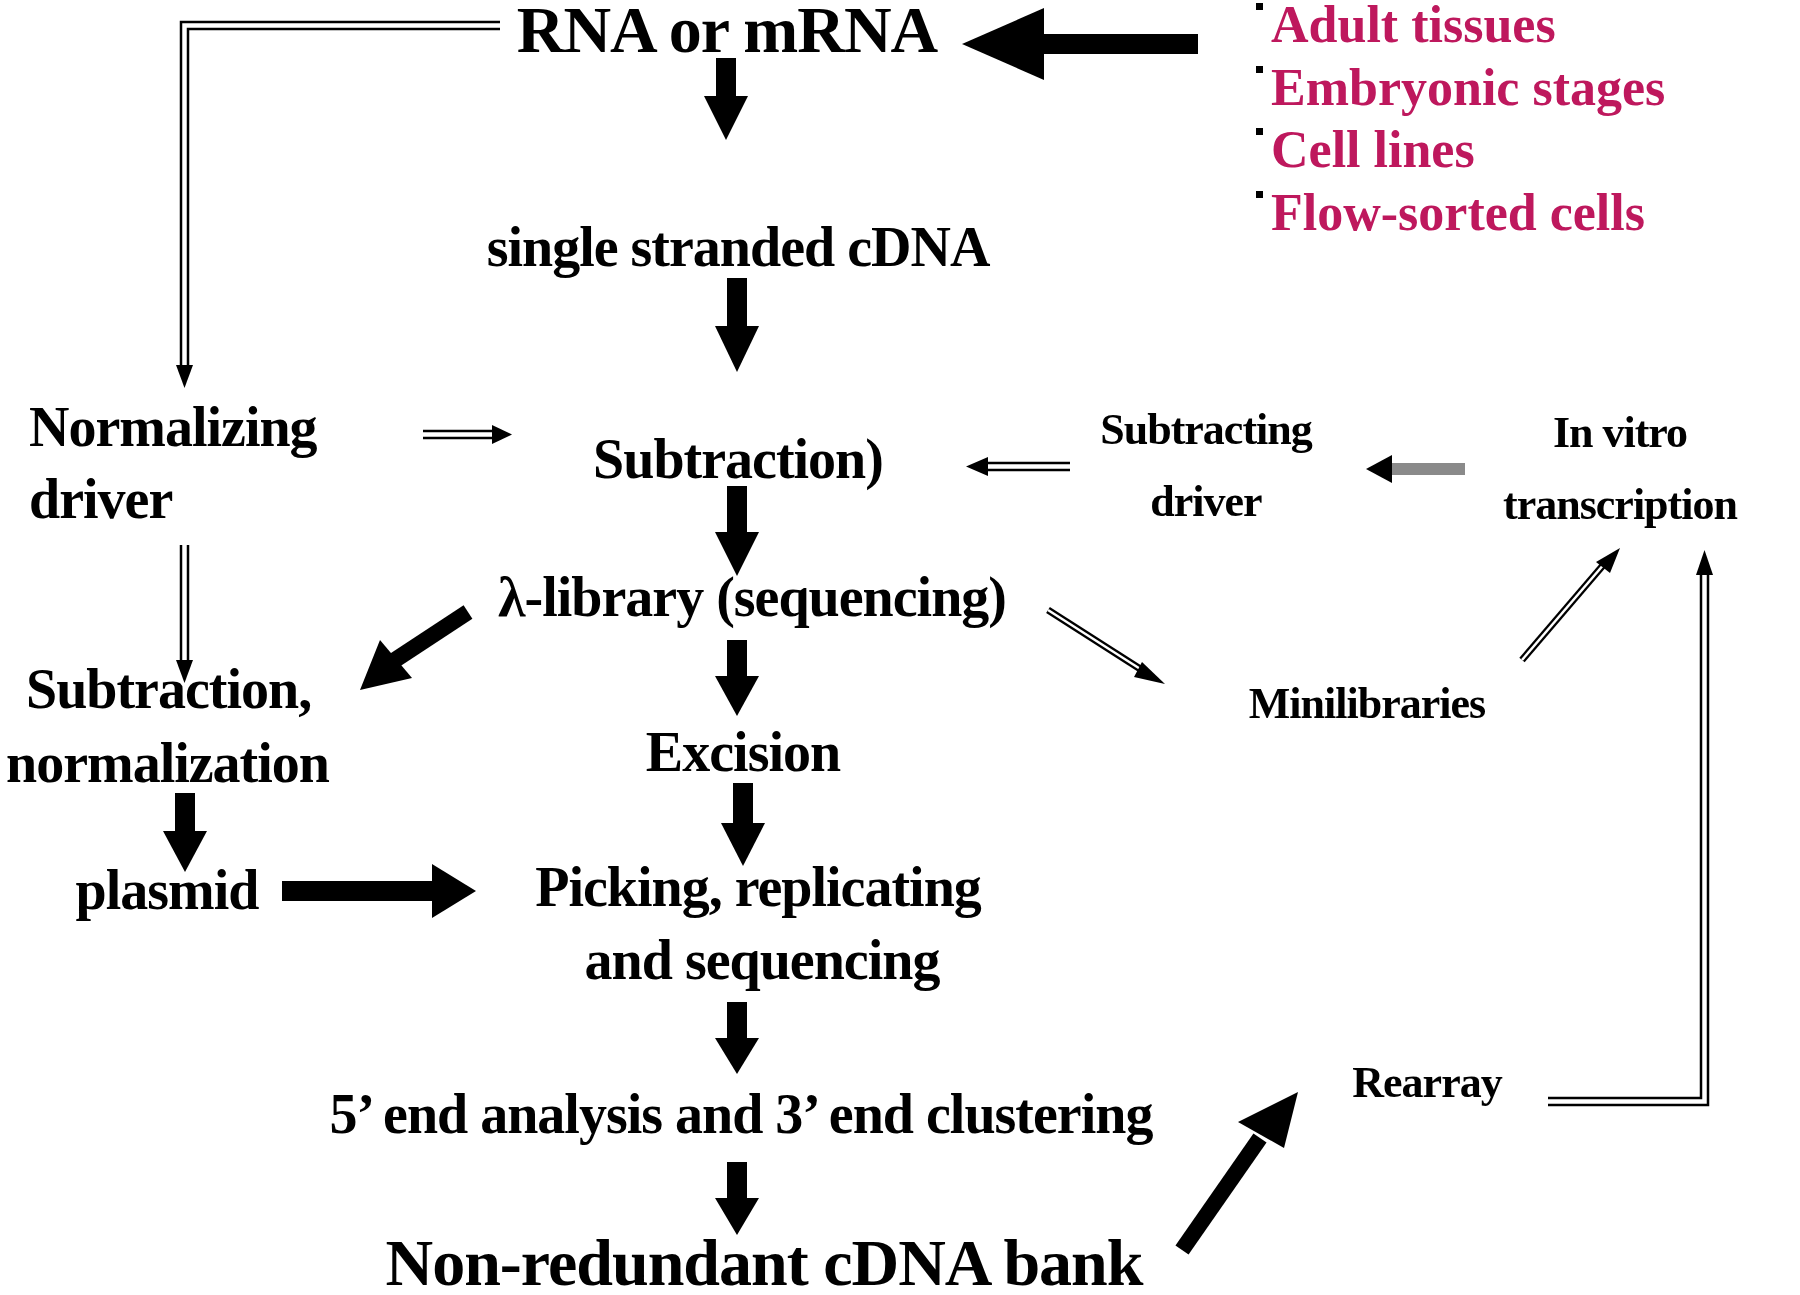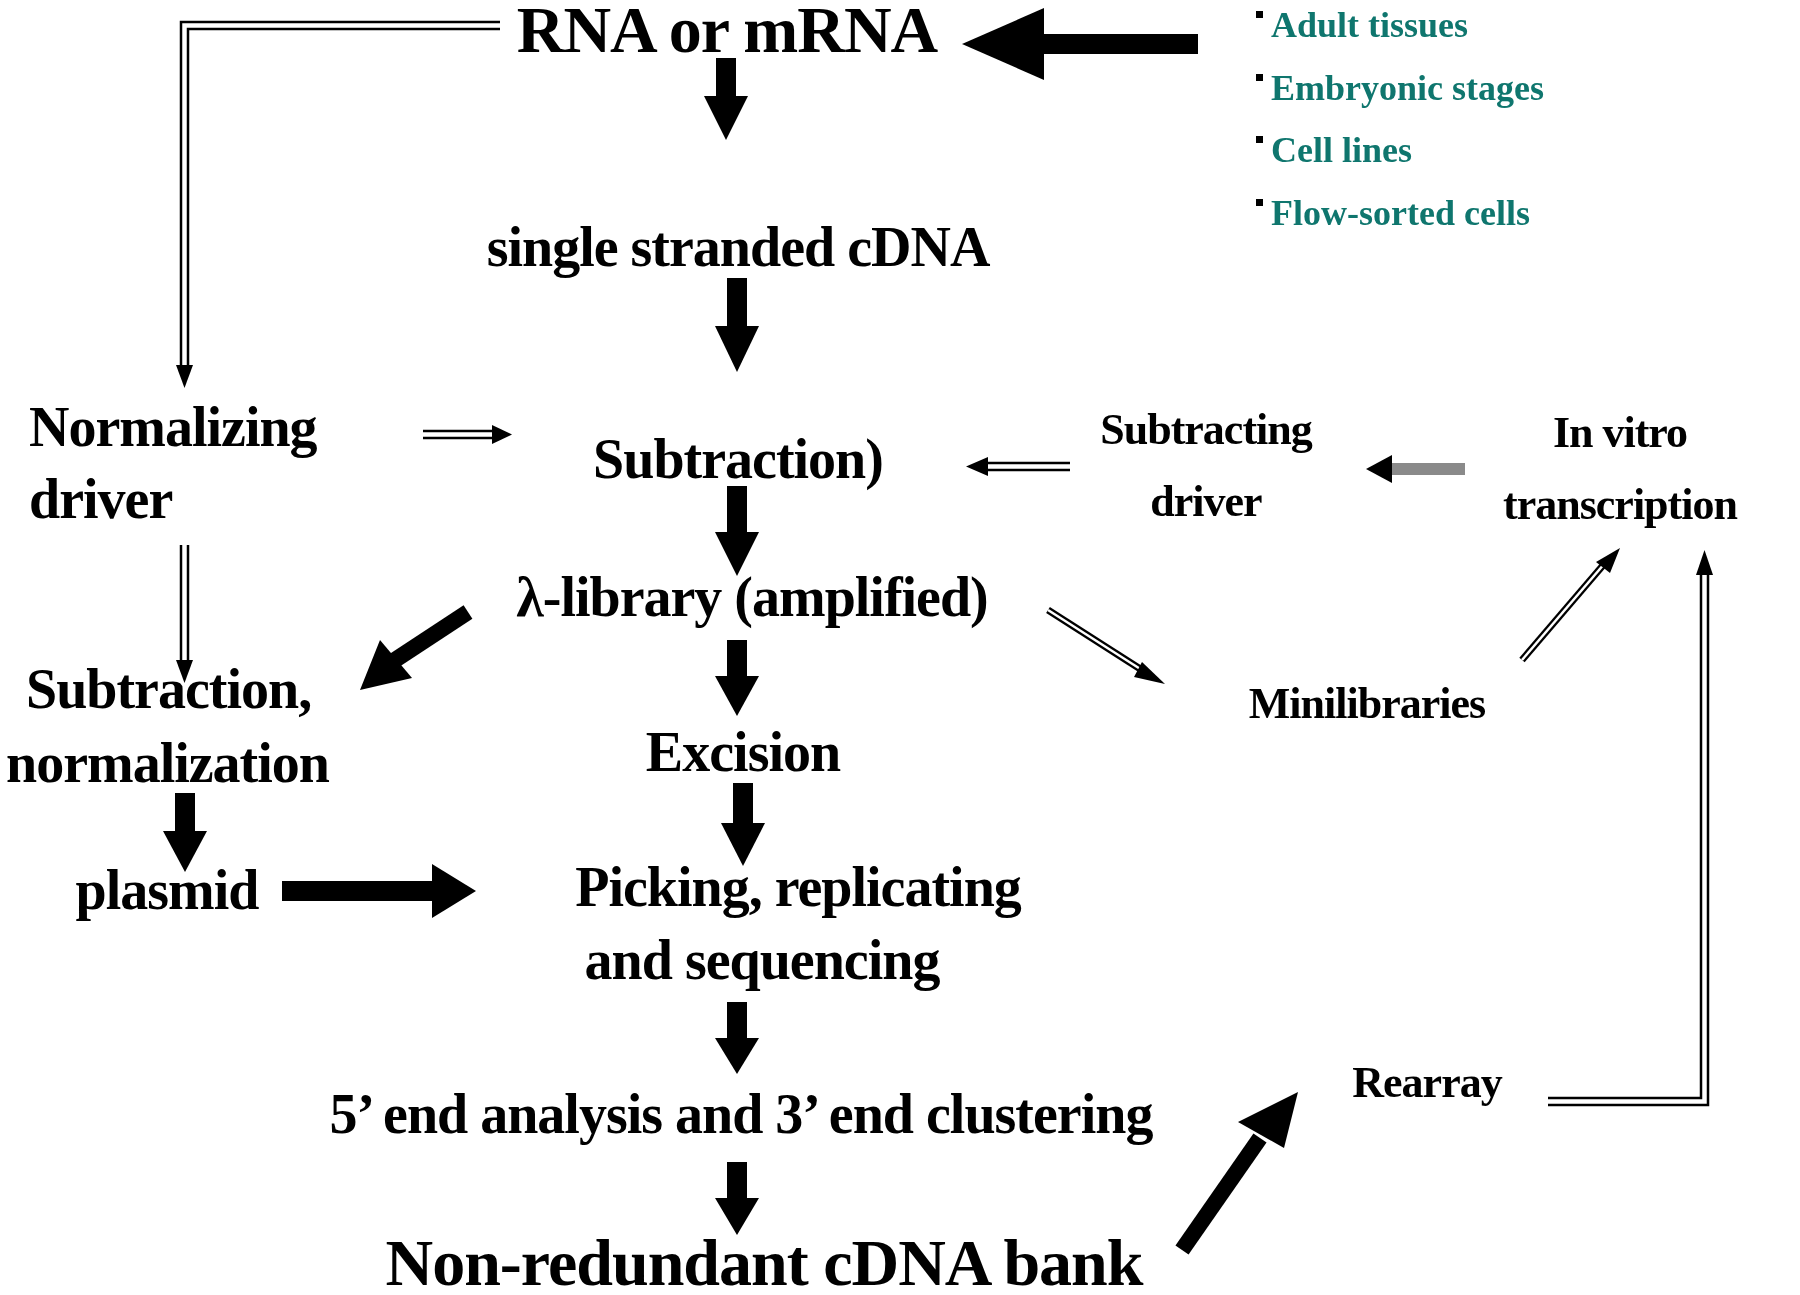--- a/index.html
+++ b/index.html
@@ -16,23 +16,23 @@
     font-size: 56px;
     letter-spacing: -1px;
   }
   .lbl.left { transform: translate(0, -50%); }
   .lbl.big { font-size: 66px; }
   .lbl.mid { font-size: 44px; text-align: center; }
   .src {
     position: absolute;
     font-family: "Liberation Serif", "DejaVu Serif", serif;
     font-weight: bold;
-    color: #0f766e;
+    color: #be185d;
     white-space: nowrap;
-    font-size: 36px;
+    font-size: 52px;
     line-height: 1;
     transform: translate(0, -50%);
   }
   .src .bullet { display: inline-block; width: 7px; height: 7px; background: #000; vertical-align: top; margin-top: 4px; margin-right: 8px; }
 </style>
 </head>
 <body>
 
 <div id="canvas">
   <svg id="arrows" xmlns="http://www.w3.org/2000/svg" viewBox="0 0 1800 1295">
@@ -163,32 +163,32 @@
 
   <div class="lbl left" style="left:29px; top:427px;">Normalizing</div>
   <div class="lbl left" style="left:29px; top:499px;">driver</div>
 
   <div class="lbl mid" style="left:1206px; top:430px;">Subtracting</div>
   <div class="lbl mid" style="left:1206px; top:502px;">driver</div>
 
   <div class="lbl mid" style="left:1620px; top:433px;">In vitro</div>
   <div class="lbl mid" style="left:1620px; top:505px;">transcription</div>
 
-  <div class="lbl" style="left:752px; top:597px;">λ-library (amplified)</div>
+  <div class="lbl" style="left:752px; top:597px;">λ-library (sequencing)</div>
 
   <div class="lbl left" style="left:26px; top:689px;">Subtraction,</div>
   <div class="lbl left" style="left:6px; top:763px;">normalization</div>
 
   <div class="lbl" style="left:743px; top:752px;">Excision</div>
 
   <div class="lbl mid" style="left:1346px; top:704px;margin-left:21px;">Minilibraries</div>
 
   <div class="lbl" style="left:167px; top:890px;">plasmid</div>
 
-  <div class="lbl" style="left:798px; top:887px;">Picking, replicating</div>
+  <div class="lbl" style="left:758px; top:887px;">Picking, replicating</div>
   <div class="lbl" style="left:762px; top:960px;">and sequencing</div>
 
   <div class="lbl" style="left:741px; top:1114px;">5’ end analysis and 3’ end clustering</div>
 
   <div class="lbl mid" style="left:1427px; top:1083px;">Rearray</div>
 
   <div class="lbl big" style="left:764px; top:1263px;">Non-redundant cDNA bank</div>
 </div>
 
 </body></html>

